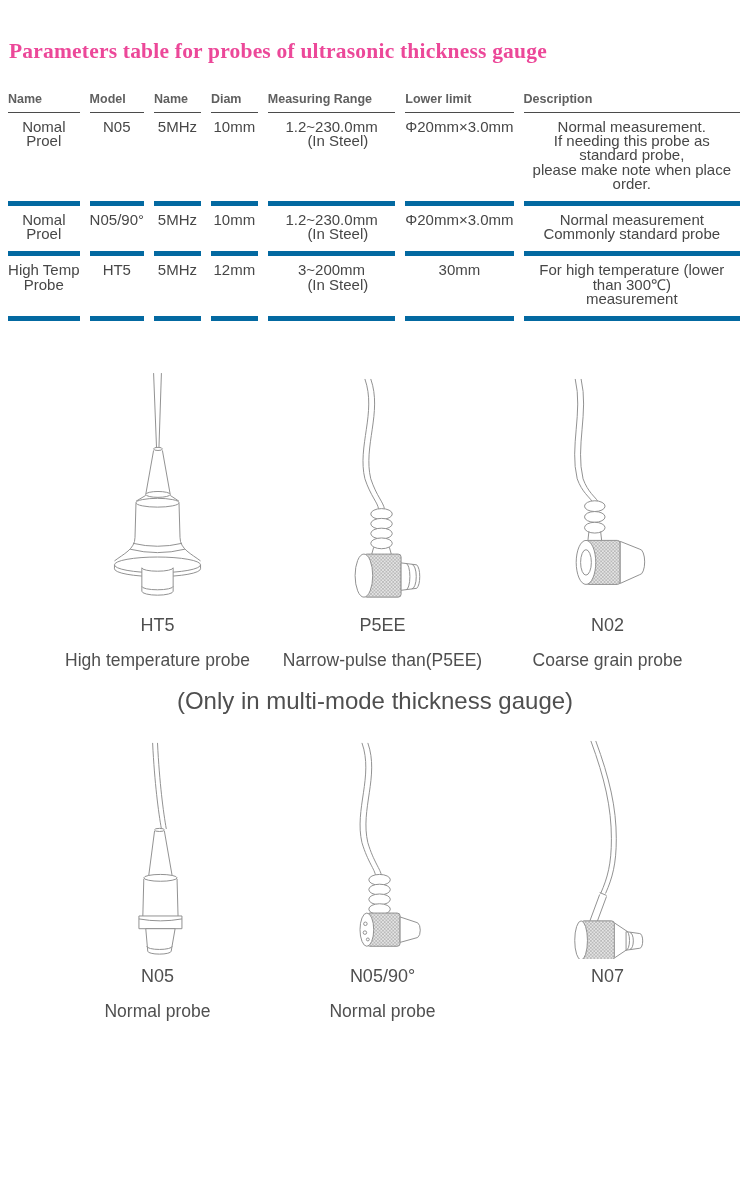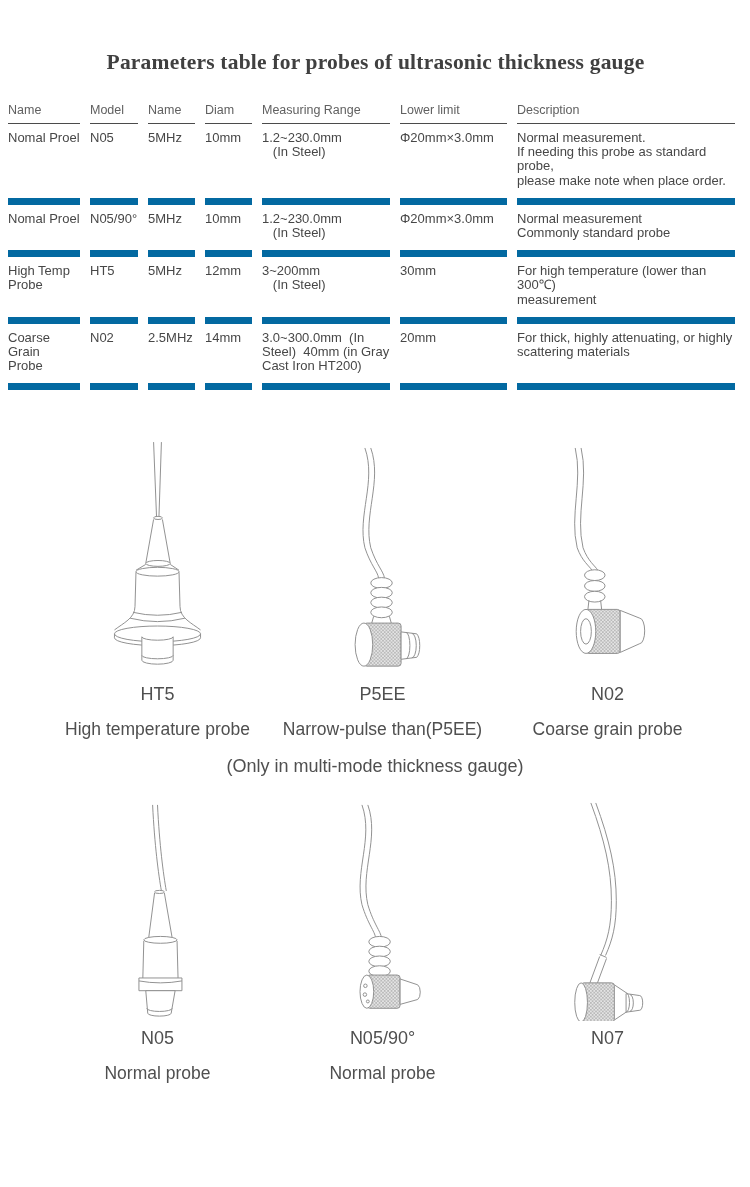--- a/index.html
+++ b/index.html
@@ -2,46 +2,46 @@
 <html><head>
 <meta charset="utf-8">
 <style>
   html,body { margin:0; padding:0; }
   body {
     width:750px; height:1187px; background:#ffffff; overflow:hidden;
     font-family:"Liberation Sans", sans-serif; color:#4a4a4a;
   }
   .page-title {
     font-family:"Liberation Serif", serif; font-weight:bold;
-    font-size:21.5px; line-height:26px; color:#404040;
-    margin:49px 8px 0 9px; letter-spacing:0.2px;text-align:center;
+    font-size:21.5px; line-height:26px; color:#ec4899;
+    margin:38px 8px 0 9px; letter-spacing:0.2px;
   }
   .param-table {
     border-collapse:separate; border-spacing:10px 0;
     table-layout:fixed; margin:28px 0 0 -2px;
   }
   .param-table th {
-    font-weight:normal; color:#606060; font-size:12.5px; text-align:left;
+    font-weight:bold; color:#606060; font-size:12.5px; text-align:left;
     vertical-align:bottom; padding:0 0 6px 0;
     border-bottom:1px solid #4b4b4b;
   }
   .param-table td {
-    font-size:13px; line-height:14.2px; color:#474747;
-    vertical-align:top; text-align:left;
-    padding:7px 0 10px 0; border-bottom:7px solid #0369a1;
+    font-size:15px; line-height:14.2px; color:#474747;
+    vertical-align:top; text-align:center;
+    padding:7px 0 10px 0; border-bottom:5px solid #0369a1;
     white-space:pre-wrap;
   }
   .fig-row { display:flex; padding-left:45px; }
   .fig-row.row1 { margin-top:52px; }
   .fig-row.row2 { margin-top:24px; }
   .fig { width:225px; display:flex; flex-direction:column; align-items:center; }
   .fig svg { display:block; }
   .fig-model { font-size:18px; line-height:22px; color:#4f4f4f; margin-top:6px; }
   .fig-caption { font-size:17.5px; line-height:22px; color:#4f4f4f; margin-top:13px; }
-  .mode-note { width:750px; text-align:center; font-size:18px; color:#4f4f4f; margin-top:16px; }
+  .mode-note { width:750px; text-align:center; font-size:24px; color:#4f4f4f; margin-top:16px; }
   .defs-holder { position:absolute; width:0; height:0; }
   .probe-art { stroke:#8f8f8f; stroke-width:1; fill:none; }
 </style>
 </head>
 <body>
 
 <svg class="defs-holder" aria-hidden="true">
   <defs>
     <pattern id="knurl" width="3.5" height="3.5" patternUnits="userSpaceOnUse">
       <rect width="3.5" height="3.5" fill="#e4e4e4"></rect>
@@ -101,33 +101,20 @@
       <td>High Temp
 Probe</td>
       <td>HT5</td>
       <td>5MHz</td>
       <td>12mm</td>
       <td>3~200mm
    (In Steel)</td>
       <td>30mm</td>
       <td>For high temperature (lower than 300℃)
 measurement</td>
-    </tr>
-    <tr>
-      <td>Coarse Grain
-Probe</td>
-      <td>N02</td>
-      <td>2.5MHz</td>
-      <td>14mm</td>
-      <td>3.0~300.0mm  (In
-Steel)  40mm (in Gray
-Cast Iron HT200)</td>
-      <td>20mm</td>
-      <td>For thick, highly attenuating, or highly
-scattering materials</td>
     </tr>
   </tbody>
 </table>
 
 <div class="fig-row row1">
 
   <div class="fig">
     <svg width="225" height="235" viewBox="0 0 230 240">
       <g class="probe-art">
         <path d="M111,0 L114,76 M119,0 L116.5,76"></path>

